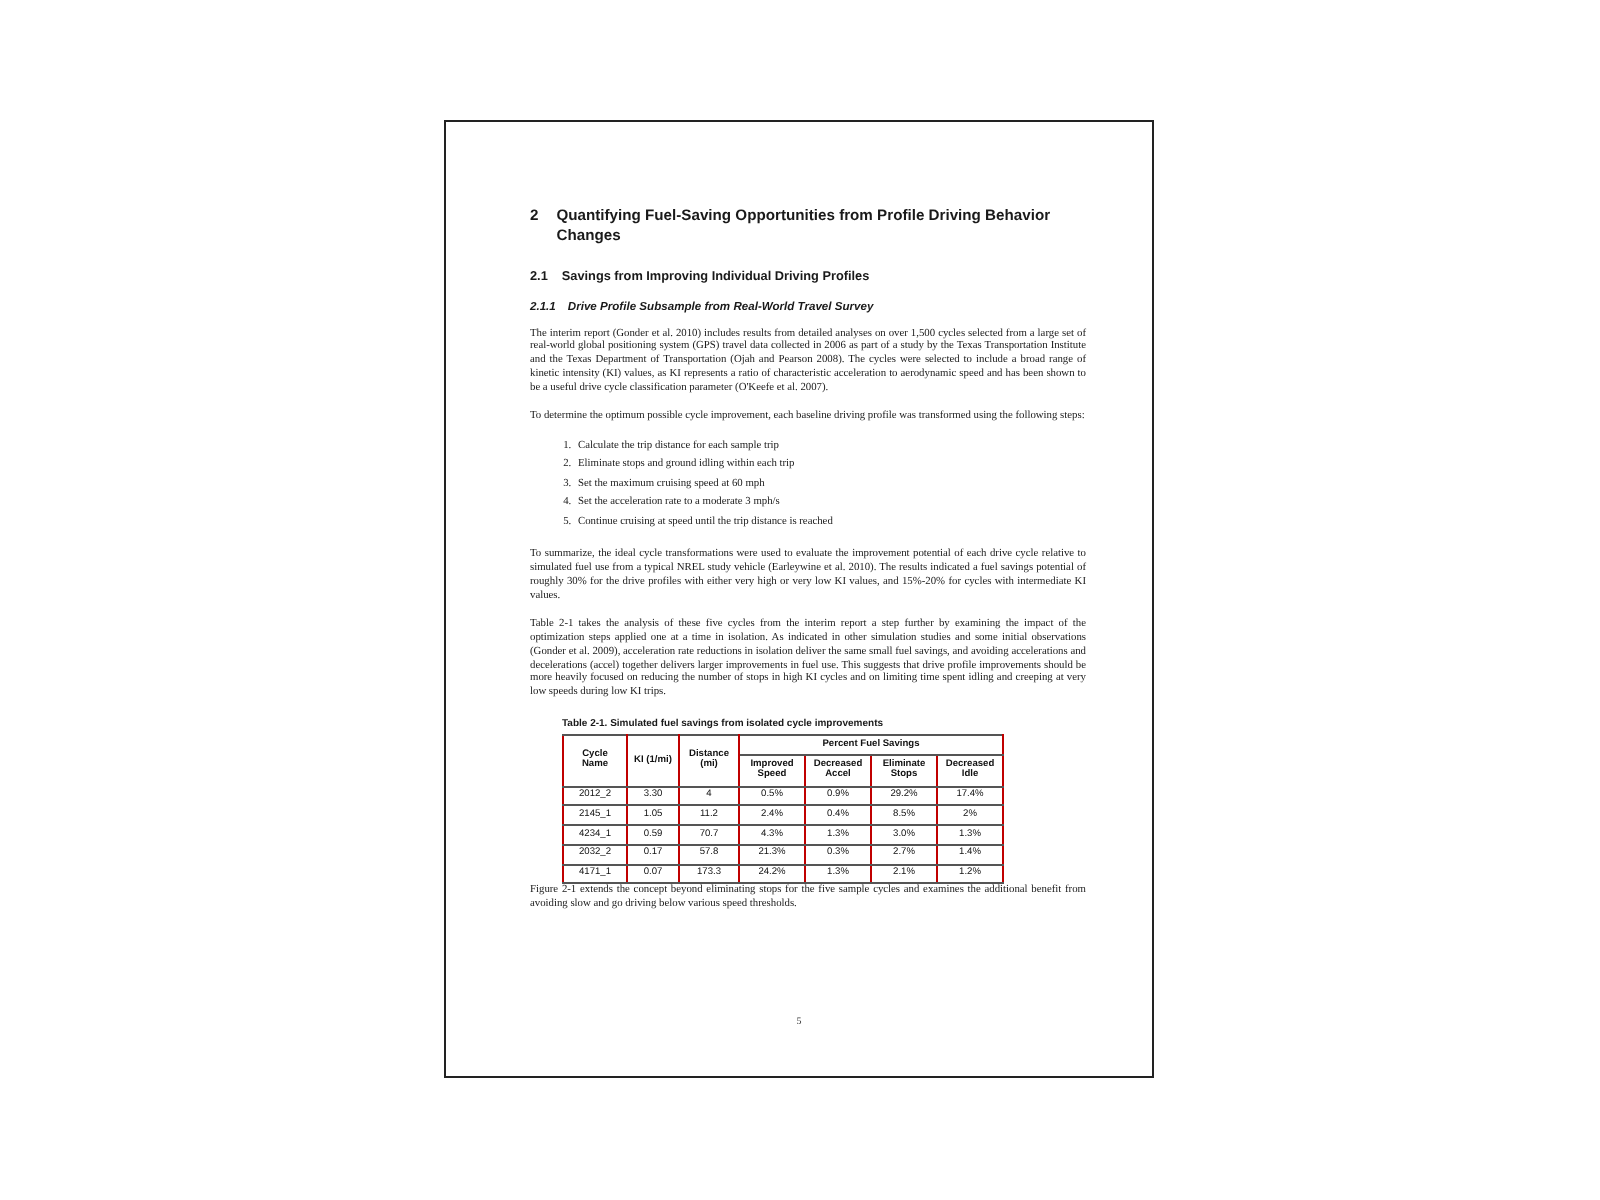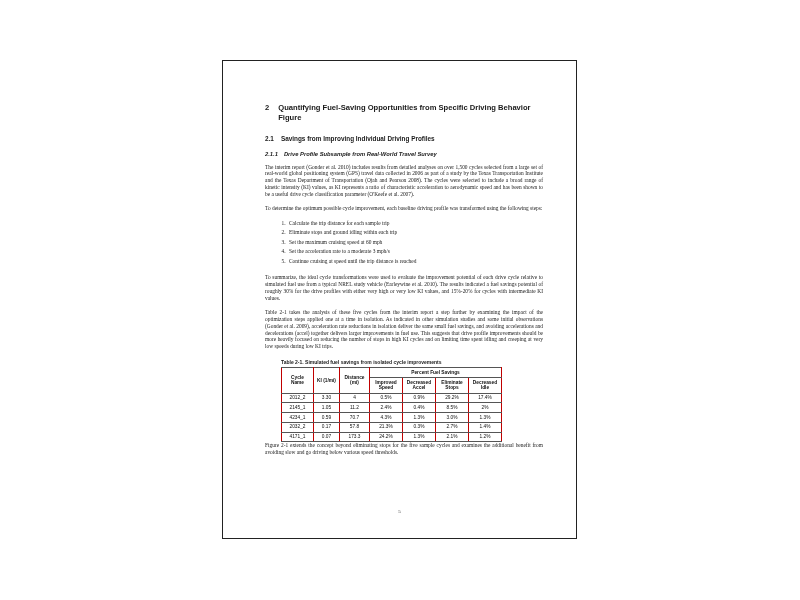--- a/index.html
+++ b/index.html
@@ -62,21 +62,21 @@
 </style>
 </head>
 <body>
 
 <div class="canvas">
   <div class="page">
     <div class="content">
 
       <div class="h1">
         <span class="sec-num">2</span>
-        <span>Quantifying Fuel-Saving Opportunities from Specific Driving Behavior Figure</span>
+        <span>Quantifying Fuel-Saving Opportunities from Profile Driving Behavior Changes</span>
       </div>
 
       <div class="h2">
         <span class="sec-num">2.1</span>
         <span>Savings from Improving Individual Driving Profiles</span>
       </div>
 
       <div class="h3">
         <span class="sec-num">2.1.1</span>
         <span>Drive Profile Subsample from Real-World Travel Survey</span>

